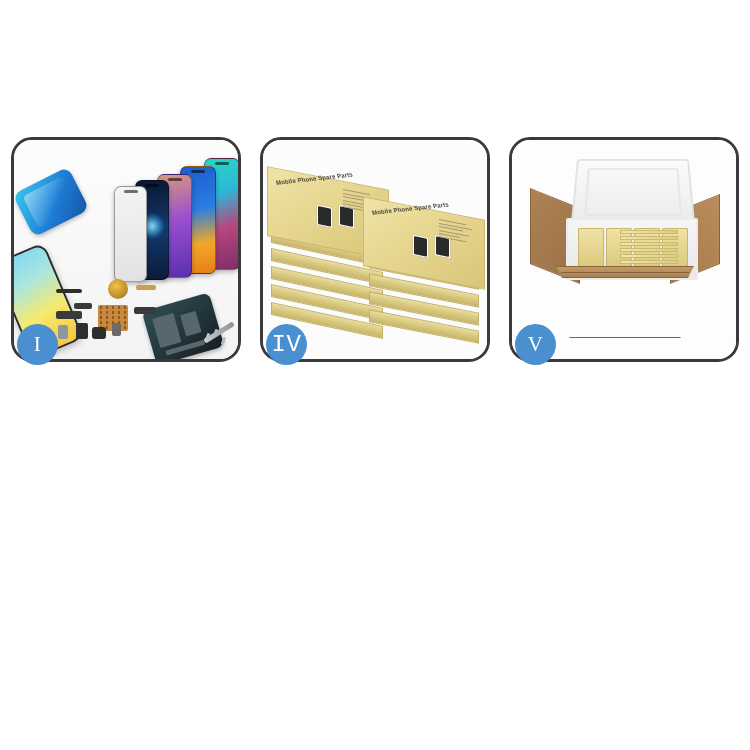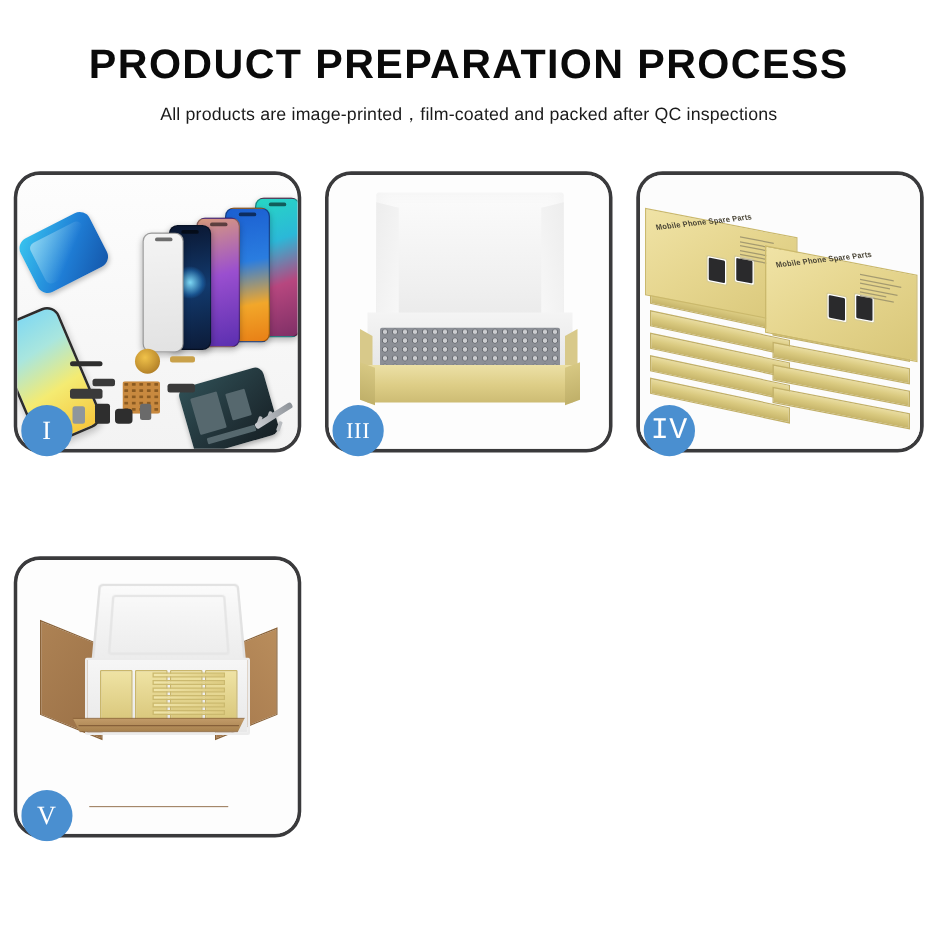--- a/index.html
+++ b/index.html
@@ -278,24 +278,20 @@
     position:absolute; left:52px; top:8px; width:2px; height:84px;
     background:rgba(120,95,62,.5); transform: rotate(22deg); transform-origin: top center;
   }
   .bb-tab { position:absolute; width:17px; height:22px; background:rgba(150,120,82,.75); border-radius:1px; }
 </style>
 </head>
 <body>
 
 <div class="page">
 
-  <div class="header">
-    <div class="title">PRODUCT PREPARATION PROCESS</div>
-    <div class="subtitle">All products are image-printed，film-coated and packed after QC inspections</div>
-  </div>
 
   <div class="grid">
 
     <div class="panel">
       <div class="stage p1">
         <div class="blue-film"></div>
         <div class="phone-fan">
           <div class="fanph fan5">
               <span class="notch"></span>
             </div>
@@ -336,39 +332,20 @@
           <i style="left:0;top:4px;"></i>
             <i style="left:8px;top:0;"></i>
             <i style="left:16px;top:8px;"></i>
         </div>
         <div class="tweezer"></div>
       </div>
       <div class="badge">I</div>
     </div>
 
 
-    <div class="panel">
-      <div class="stage p3">
-        <div class="fbox">
-          <div class="fbox-lid">
-            <span class="fbox-lidL"></span>
-              <span class="fbox-lidR"></span>
-          </div>
-          <div class="fbox-inner"></div>
-          <div class="bubble-fill"></div>
-          <div class="fbox-sideL"></div>
-            <div class="fbox-sideR"></div>
-          <div class="fbox-front">
-            <span class="fbox-frontL"></span>
-              <span class="fbox-frontR"></span>
-          </div>
-        </div>
-      </div>
-      <div class="badge iii">III</div>
-    </div>
 
     <div class="panel">
       <div class="stage p4">
         <div class="stack">
 
           <div class="edge" style="left:6px;  top:86px;  width:112px; height:13px; transform:skewY(12deg);"></div>
           <div class="edge" style="left:6px;  top:104px; width:112px; height:13px; transform:skewY(12deg);"></div>
           <div class="edge" style="left:6px;  top:122px; width:112px; height:13px; transform:skewY(12deg);"></div>
           <div class="edge" style="left:6px;  top:140px; width:112px; height:13px; transform:skewY(12deg);"></div>
           <div class="edge" style="left:6px;  top:158px; width:112px; height:13px; transform:skewY(12deg);"></div>

